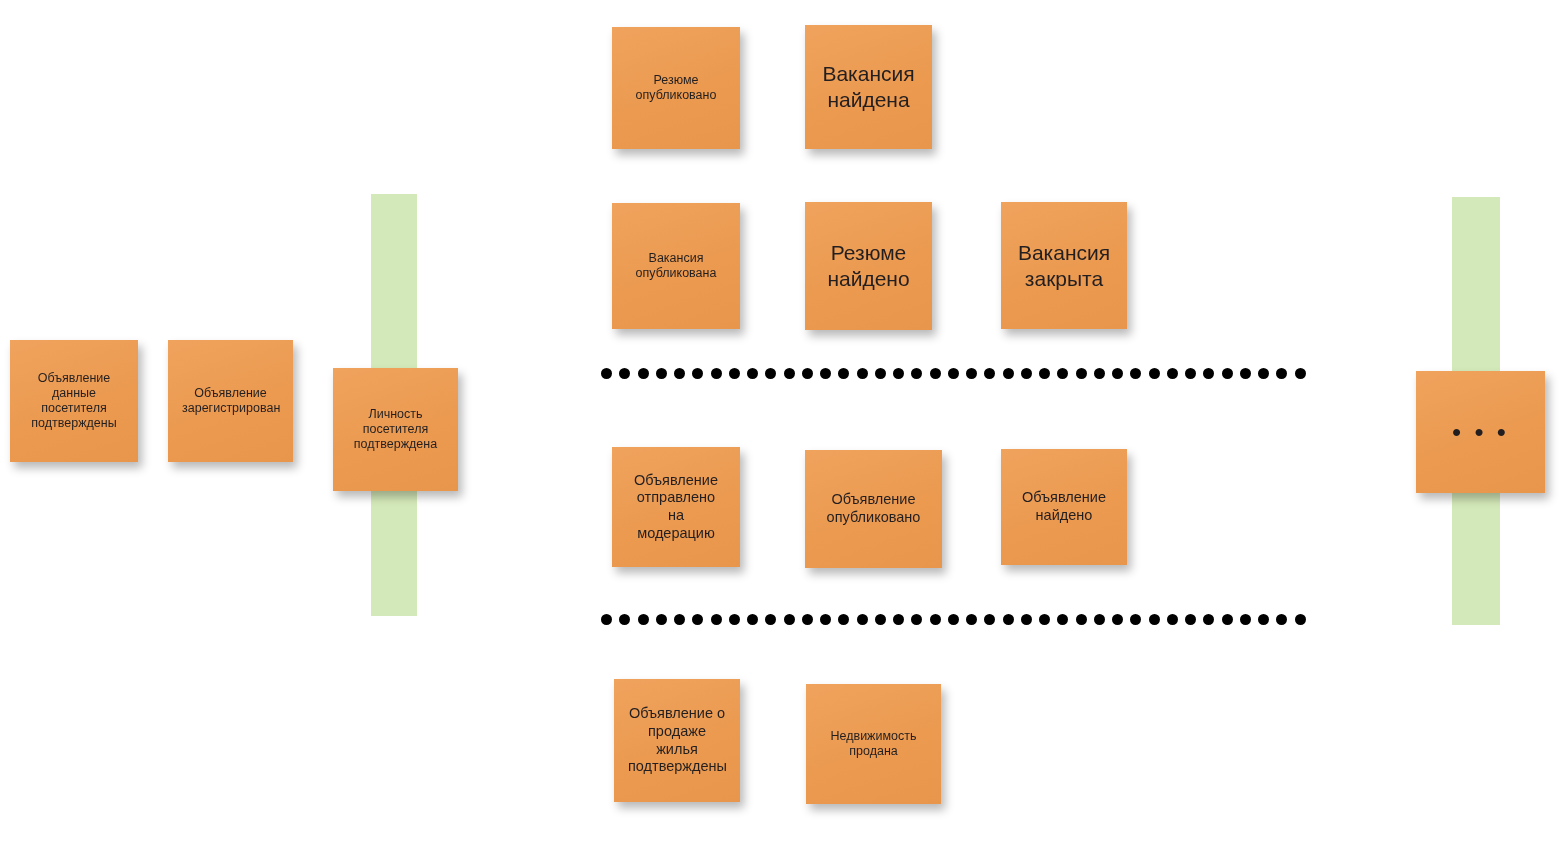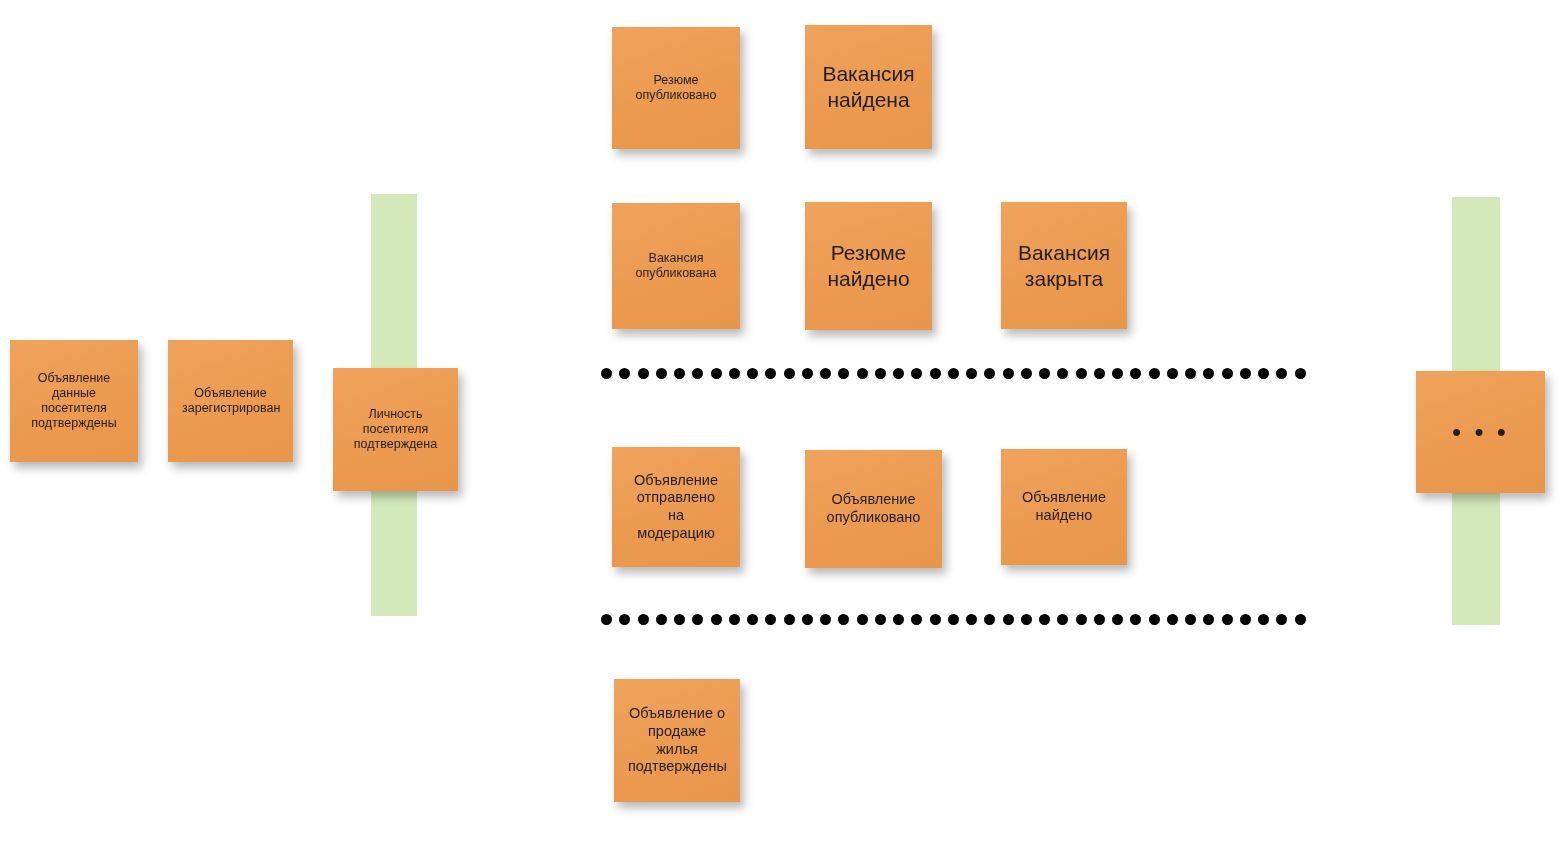--- a/index.html
+++ b/index.html
@@ -199,16 +199,20 @@
     <div class="note md" style="left: 1001px; top: 449px; width: 126px; height: 116px;">
       <span class="note-text">Объявление
 найдено</span>
     </div>
     <div class="note md" style="left: 614px; top: 679px; width: 126px; height: 123px;">
       <span class="note-text">Объявление о
 продаже
 жилья
 подтверждены</span>
     </div>
+    <div class="note sm" style="left: 806px; top: 684px; width: 135px; height: 120px;">
+      <span class="note-text">Недвижимость
+продана</span>
+    </div>
     <div class="note sm dots-only" style="left: 1416px; top: 371px; width: 129px; height: 122px;">
       <span class="note-text">• • •</span>
     </div>
   </div>
 
 </body></html>

